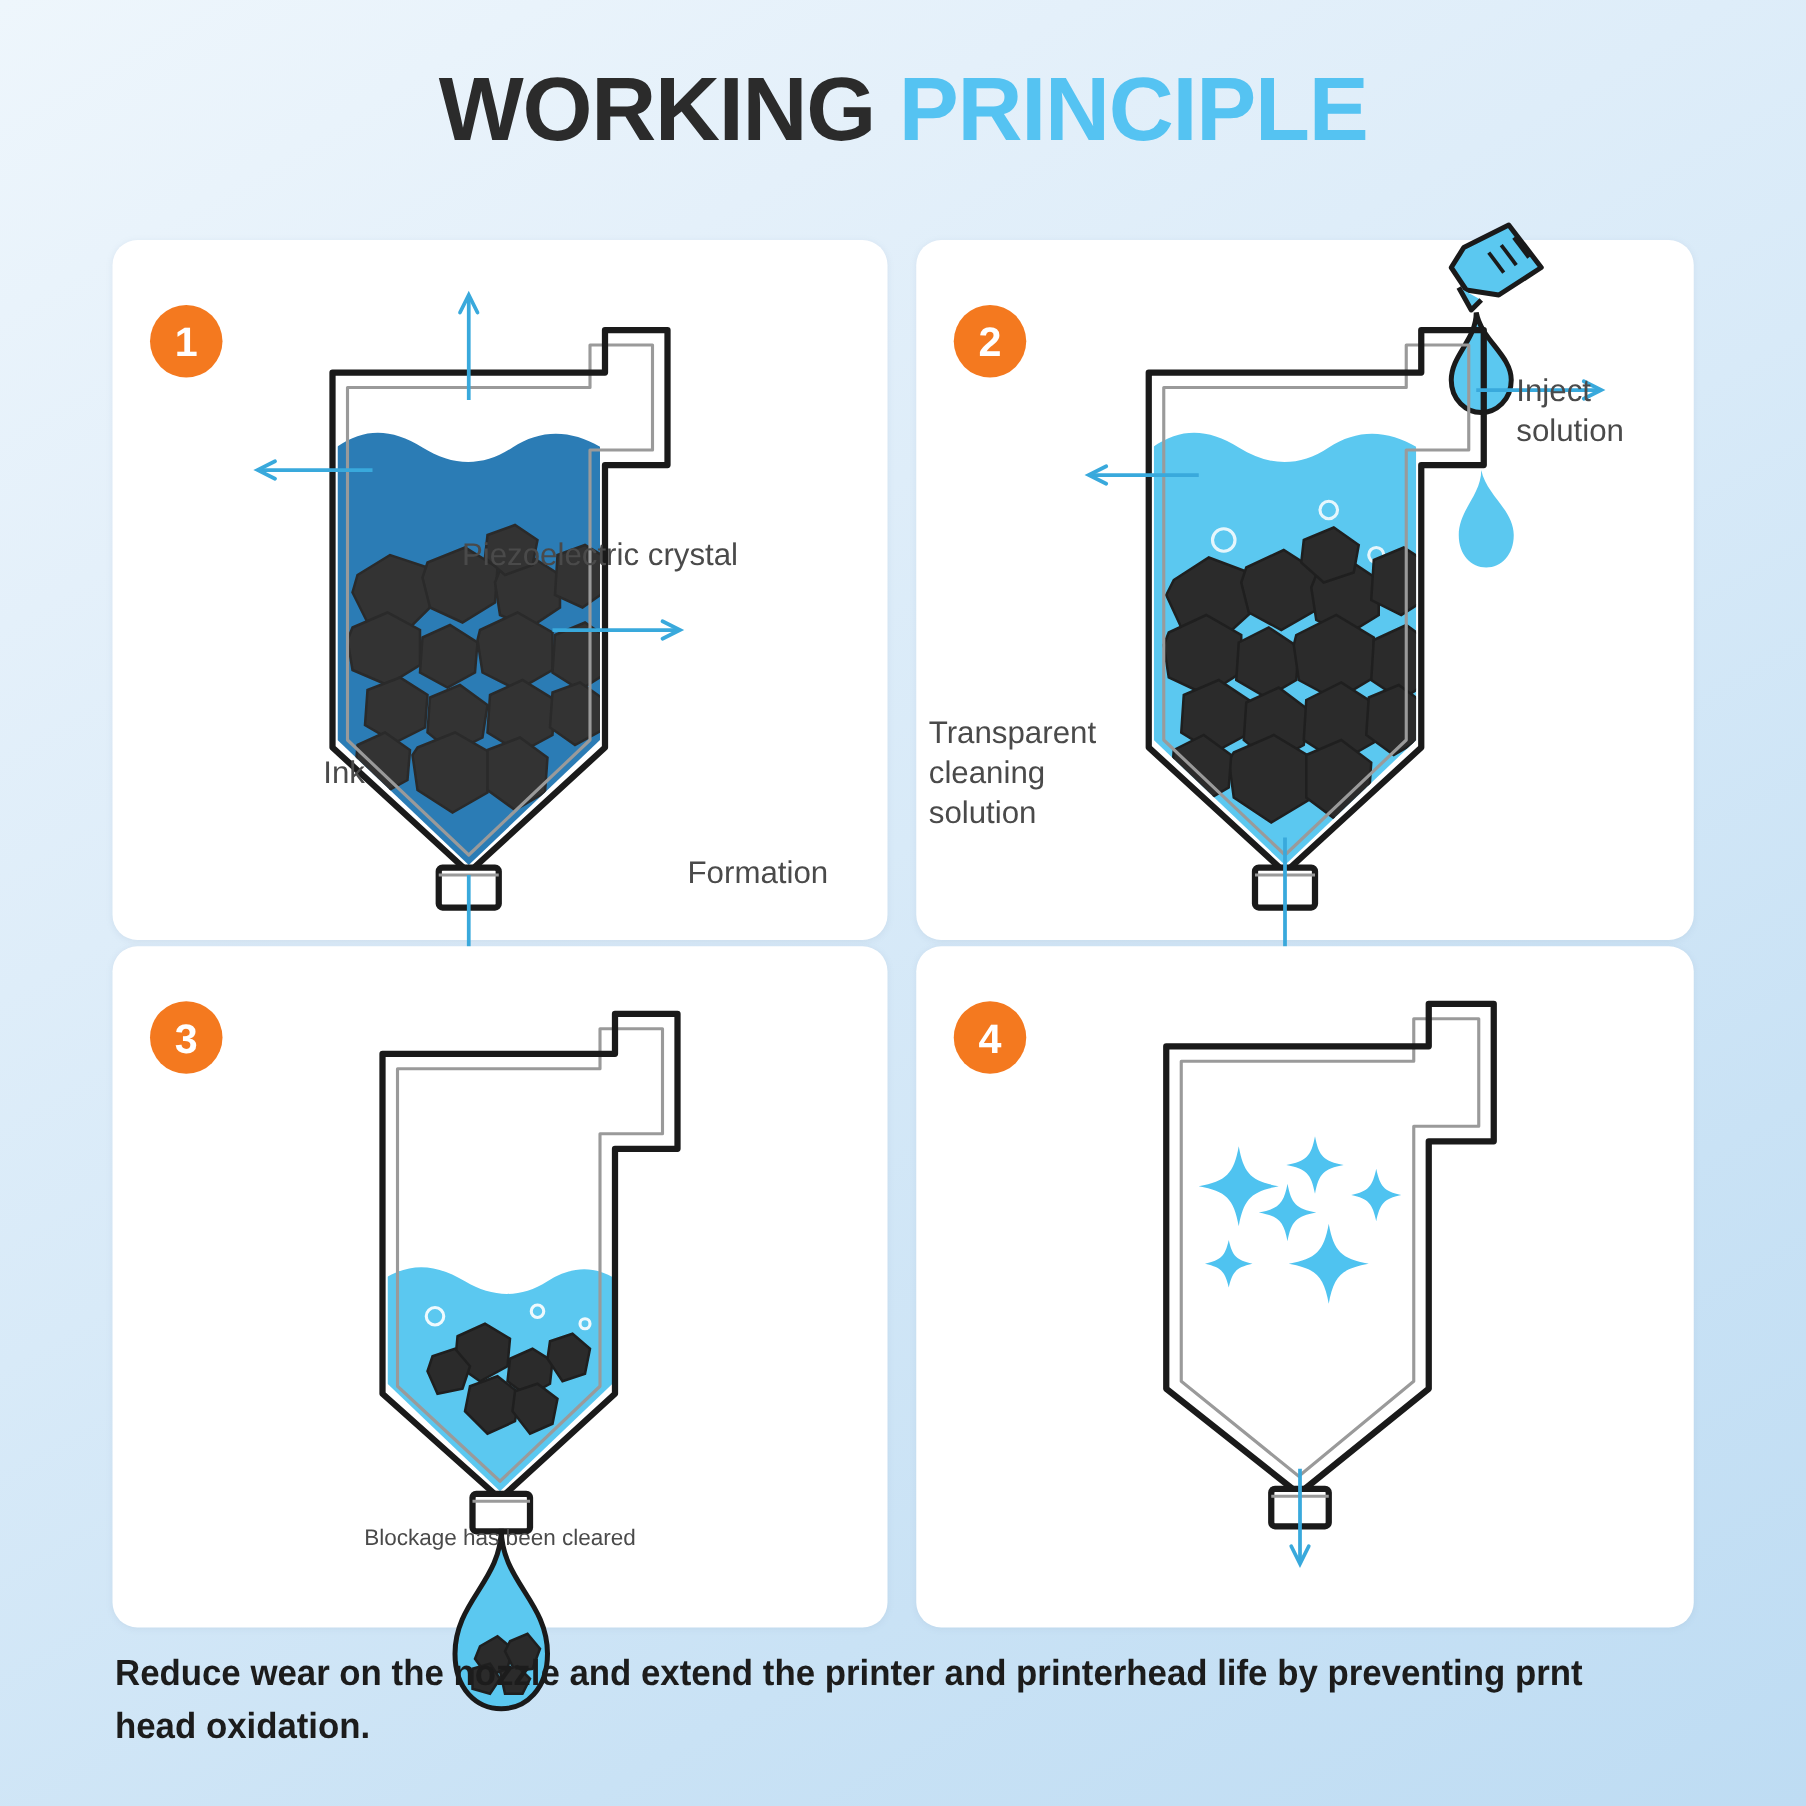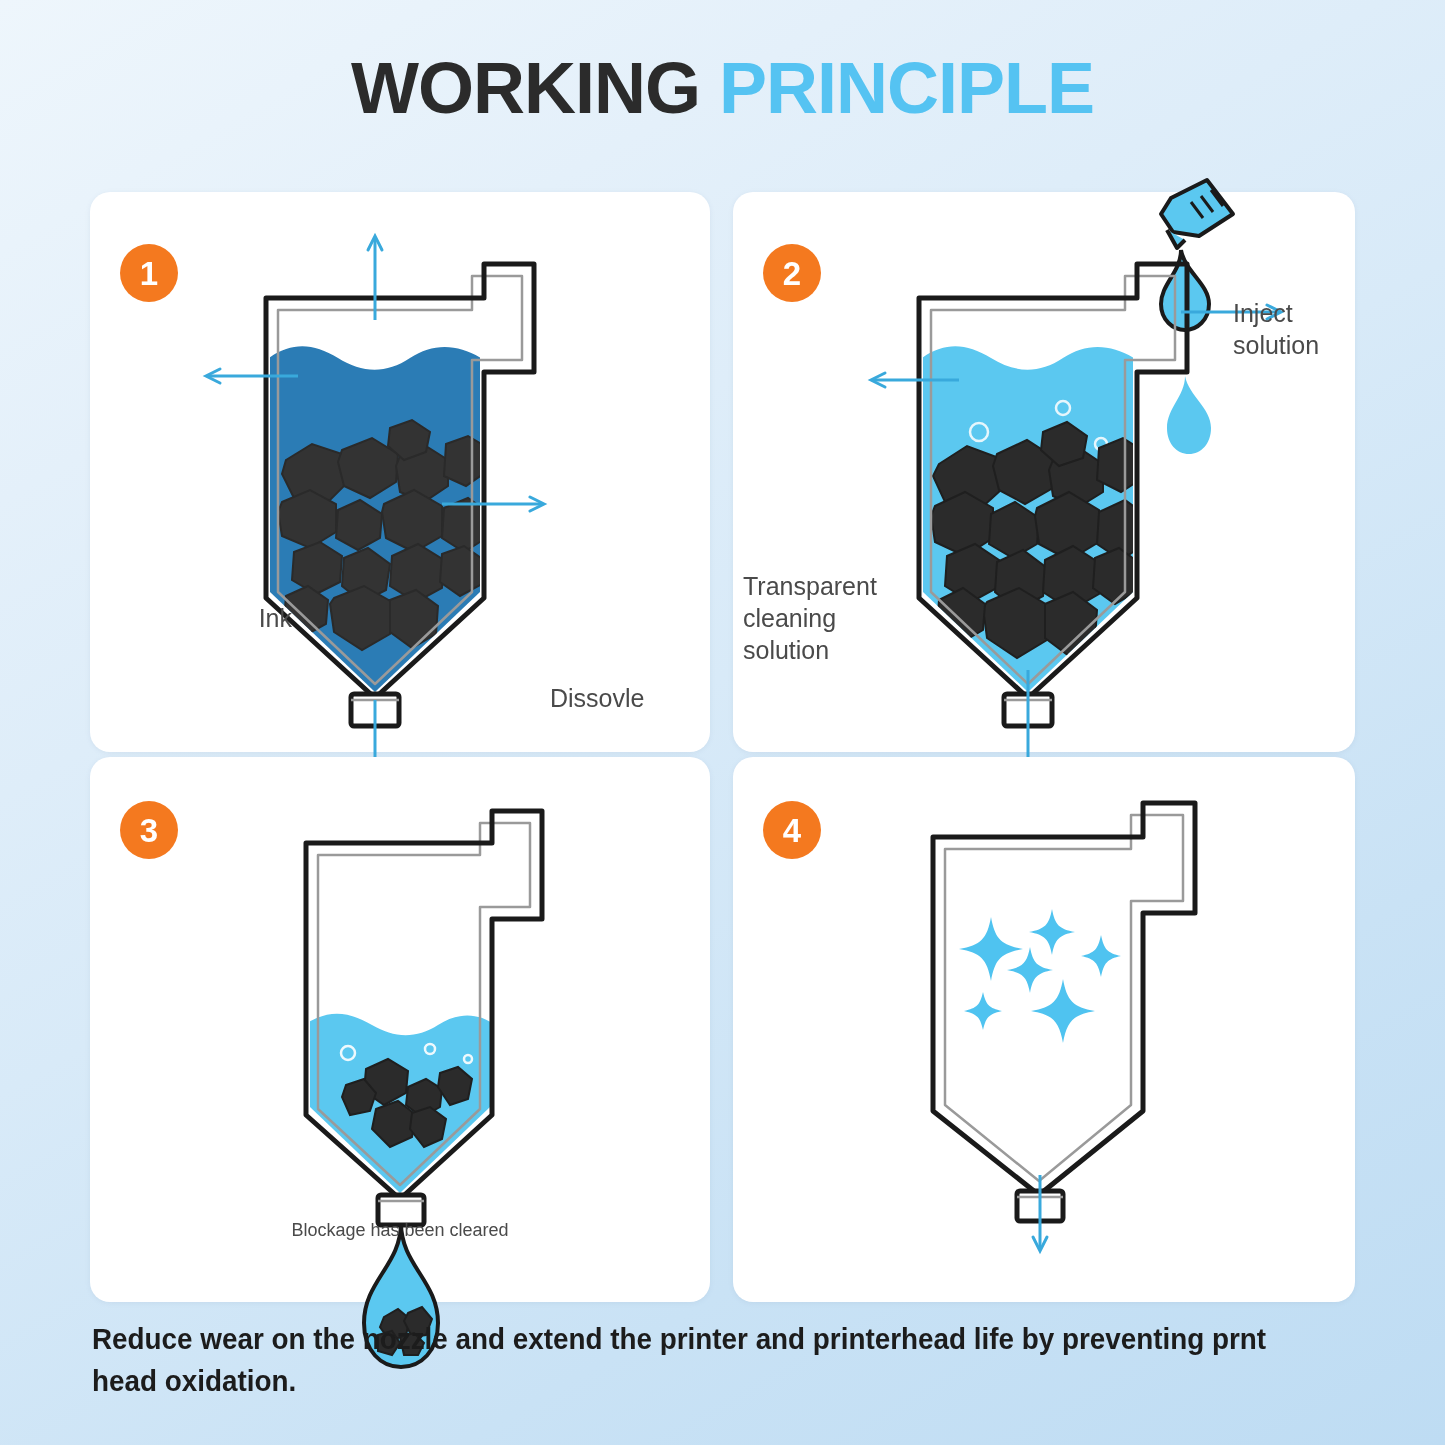--- a/index.html
+++ b/index.html
@@ -83,21 +83,21 @@
     font-size: 25px;
     font-weight: 300;
     line-height: 1.28;
     white-space: pre-line;
   }
   .lbl-piezo   { left: 180px; top: 236px; width: 420px; text-align: center; }
   .lbl-ink     { left: 92px;  top: 410px; width: 110px; text-align: right; }
   .lbl-blockage{ left: 460px; top: 490px; width: 220px; text-align: left; }
   .lbl-nozzle  { left: 240px; top: 685px; width: 300px; text-align: center; }
 
-  .lbl-inject  { left: 500px; top: 105px; width: 180px; text-align: left; }
+  .lbl-inject  { left: 480px; top: 105px; width: 180px; text-align: left; }
   .lbl-trans   { left: 10px;  top: 378px; width: 180px; text-align: left; }
   .lbl-dissolve{ left: 110px; top: 675px; width: 430px; text-align: center; }
 
   .lbl-cleared { left: 45px; top: 1228px; width: 520px; text-align: center;
                  font-size: 18px; position: absolute; }
 
   .lbl-film {
     left: 44px; top: 420px; width: 540px;
     text-align: center; font-size: 27px; line-height: 1.33;
   }
@@ -180,22 +180,23 @@
       <path d="M 130 177 L 116 184 L 130 191" stroke-linecap="round"></path>
 
       <line x1="352" y1="312" x2="452" y2="312"></line>
       <path d="M 440 305 L 454 312 L 440 319" stroke-linecap="round"></path>
 
       <line x1="285" y1="508" x2="285" y2="590"></line>
       <path d="M 278 578 L 285 592 L 292 578" stroke-linecap="round"></path>
     </g>
   </svg>
 
+  <div class="lbl lbl-piezo">Piezoelectric crystal</div>
   <div class="lbl lbl-ink">Ink</div>
-  <div class="lbl lbl-blockage">Dissovle</div>
+  <div class="lbl lbl-blockage">Formation</div>
   <div class="lbl lbl-nozzle">Nozzle</div>
 </div>
 
 <div class="card" id="card-2">
 
   <div class="badge">2</div>
 
   <svg class="diagram" viewBox="0 0 622 560">
     <defs>
       <clipPath id="clip-body-2">

